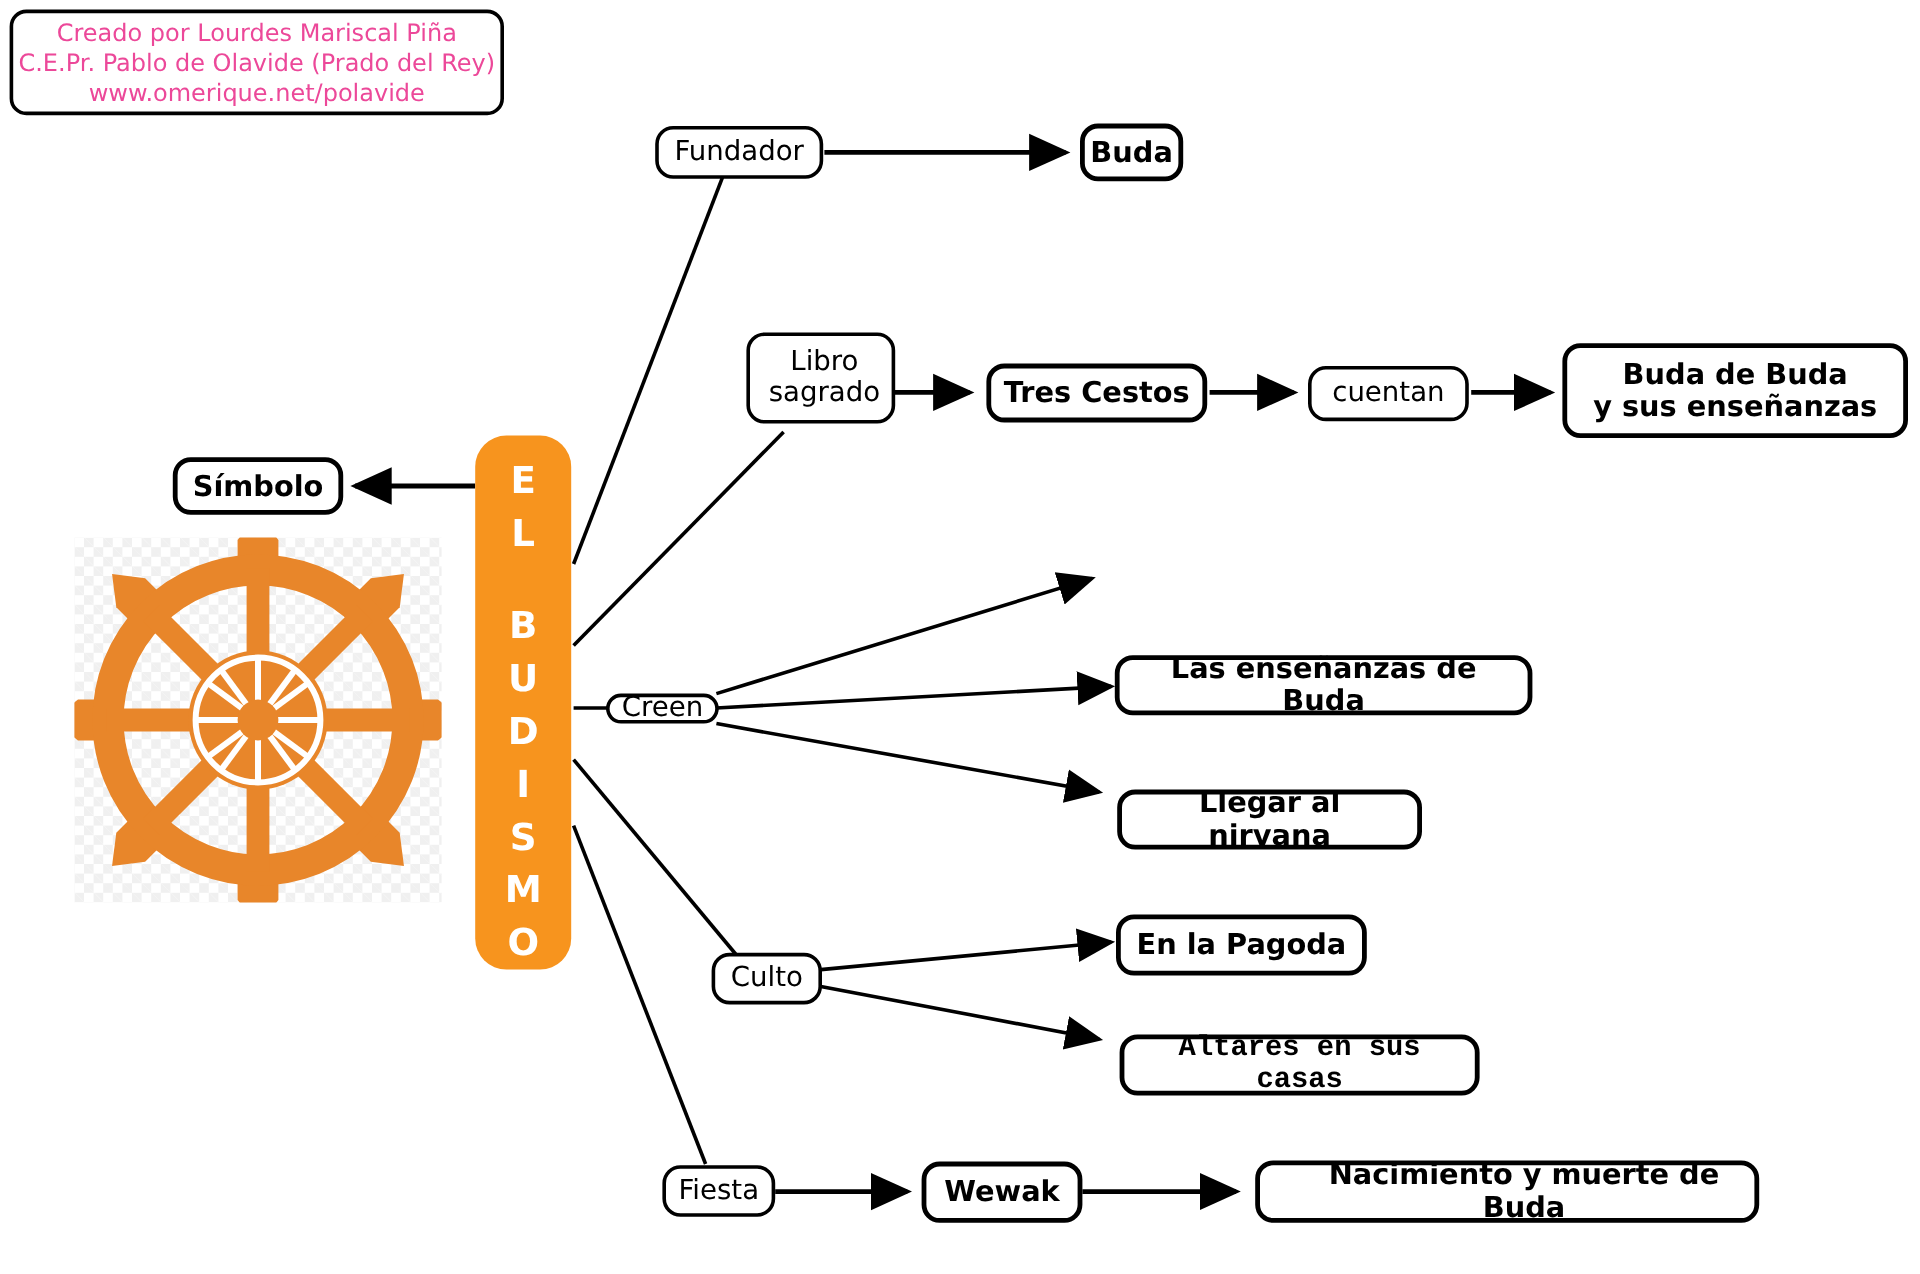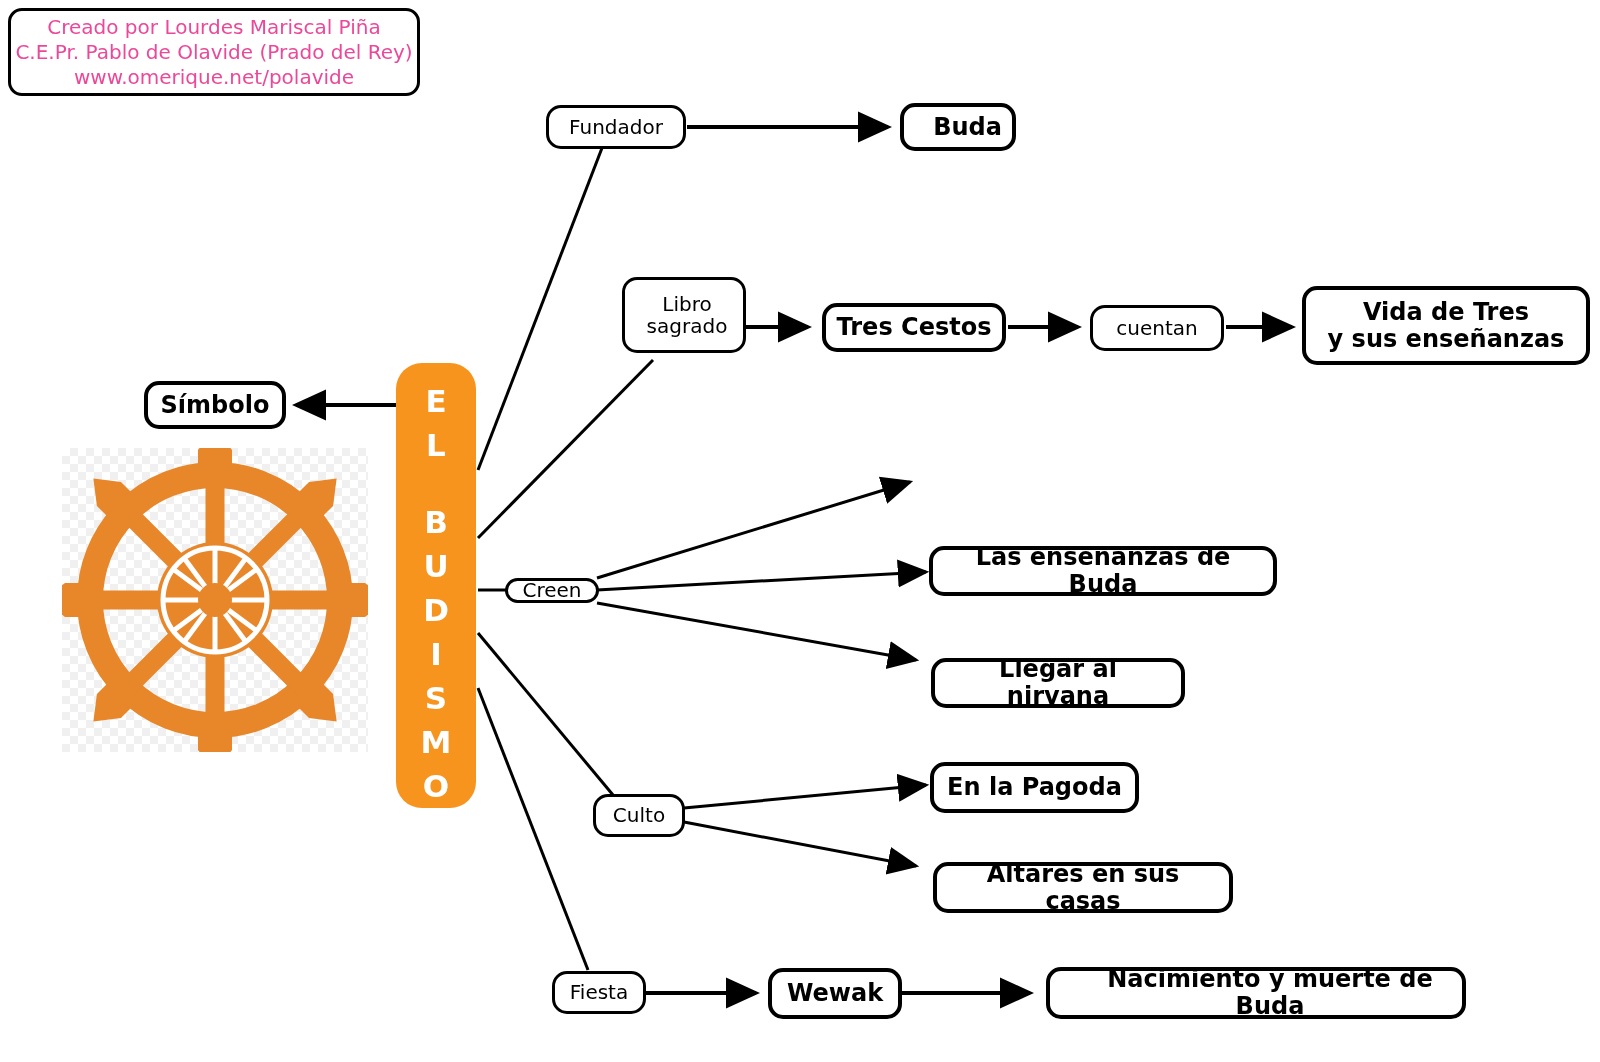--- a/index.html
+++ b/index.html
@@ -96,21 +96,21 @@
     z-index: 20;
     padding: 0 10px;
   }
   .node.bold {
     font-weight: bold;
     font-size: 24px;
     border-width: 4px;
   }
   .node.link {
     font-weight: normal;
-    font-size: 20px;
+    font-size: 23px;
     border-width: 3px;
   }
   .node .node-text {
     line-height: 1.12;
     white-space: pre-line;
   }
   
   #symbol-image {
     position: absolute;
     left: 62px;
@@ -236,39 +236,39 @@
   </div>
 
   <div class="node bold" style="left:144px; top:381px; width:142px; height:48px;">
     <span class="node-text">Símbolo</span>
   </div>
 
   <div class="node link" style="left:546px; top:105px; width:140px; height:44px;">
     <span class="node-text">Fundador</span>
   </div>
 
-  <div class="node bold" style="left:900px; top:103px; width:116px; height:48px;justify-content:flex-end;">
+  <div class="node bold" style="left:900px; top:103px; width:86px; height:48px;">
     <span class="node-text">Buda</span>
   </div>
 
   <div class="node link" style="left:622px; top:277px; width:124px; height:76px;padding-left:16px;">
     <span class="node-text">Libro
 sagrado</span>
   </div>
 
   <div class="node bold" style="left:822px; top:303px; width:184px; height:49px;">
     <span class="node-text">Tres Cestos</span>
   </div>
 
   <div class="node link" style="left:1090px; top:305px; width:134px; height:46px;">
     <span class="node-text">cuentan</span>
   </div>
 
   <div class="node bold" style="left:1302px; top:286px; width:288px; height:79px;">
-    <span class="node-text">Vida de Tres
+    <span class="node-text">Buda de Buda
 y sus enseñanzas</span>
   </div>
 
   <div class="node link" style="left:505px; top:578px; width:94px; height:25px;">
     <span class="node-text">Creen</span>
   </div>
 
 
   <div class="node bold" style="left:929px; top:546px; width:348px; height:50px;">
     <span class="node-text">Las enseñanzas de Buda</span>
@@ -279,21 +279,21 @@
   </div>
 
   <div class="node link" style="left:593px; top:794px; width:92px; height:43px;">
     <span class="node-text">Culto</span>
   </div>
 
   <div class="node bold" style="left:930px; top:762px; width:209px; height:51px;">
     <span class="node-text">En la Pagoda</span>
   </div>
 
-  <div class="node bold" style="left:933px; top:862px; width:300px; height:51px;">
+  <div class="node bold" style="left:933px; top:862px; width:300px; height:51px;font-family:Liberation Mono, monospace;">
     <span class="node-text">Altares en sus casas</span>
   </div>
 
   <div class="node link" style="left:552px; top:971px; width:94px; height:43px;">
     <span class="node-text">Fiesta</span>
   </div>
 
   <div class="node bold" style="left:768px; top:968px; width:134px; height:51px;">
     <span class="node-text">Wewak</span>
   </div>

